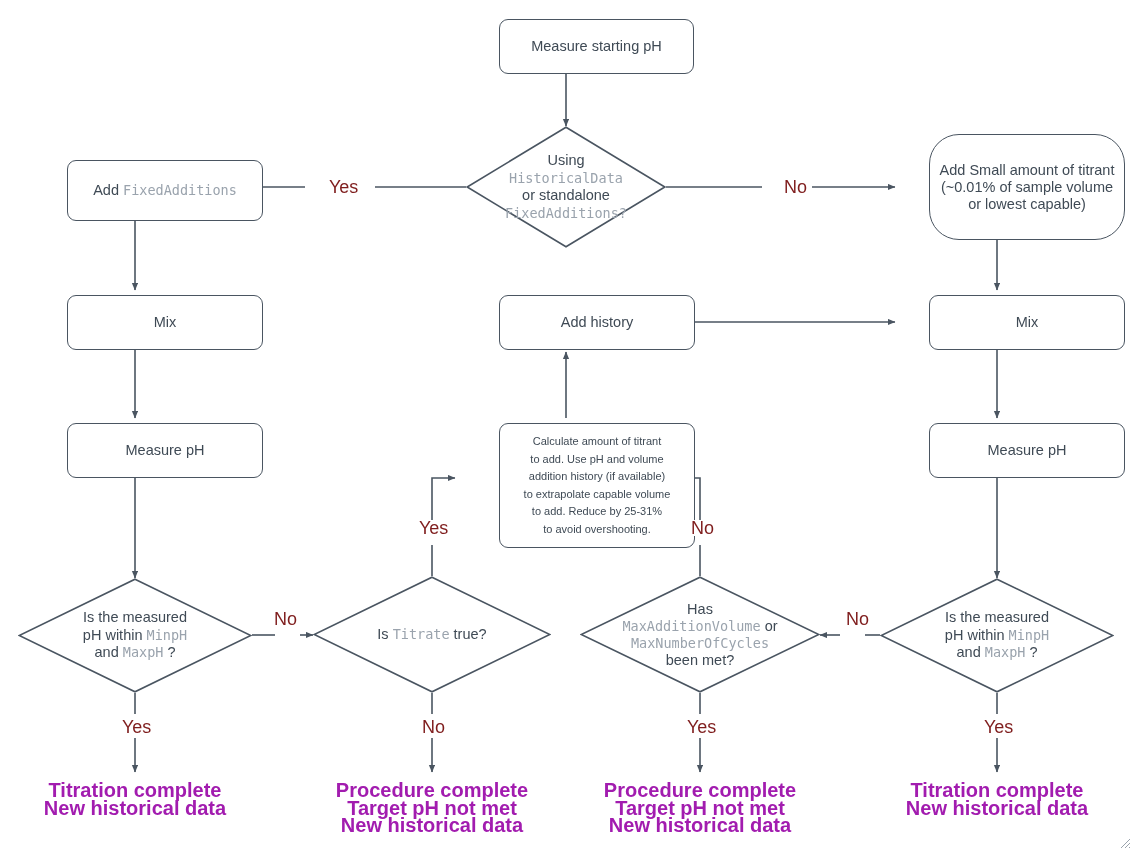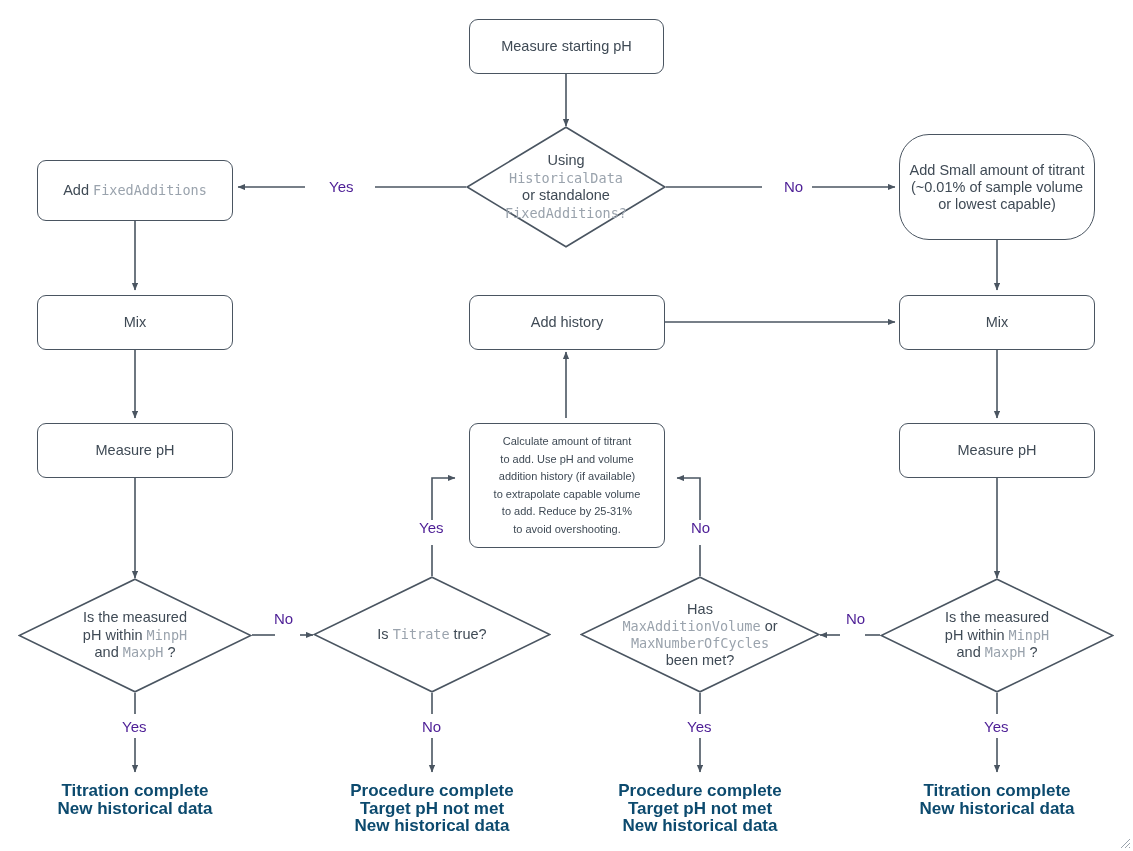--- a/index.html
+++ b/index.html
@@ -35,20 +35,21 @@
     text-align: center;
   }
   .box {
     border: 1.6px solid #4a5561;
     border-radius: 9px;
     background: #ffffff;
     color: #3f4a55;
     font-size: 14.5px;
     line-height: 17px;
     padding: 0 8px;
+    margin-left: 30px;
   }
   .diamond-wrap {
     position: absolute;
     display: flex;
     align-items: center;
     justify-content: center;
   }
   .diamond-wrap svg.dshape {
     position: absolute;
     left: 0;
@@ -62,32 +63,32 @@
     line-height: 17.5px;
     color: #3f4a55;
   }
   .code {
     font-family: "DejaVu Sans Mono", monospace;
     color: #9aa3ad;
     font-size: 13.5px;
   }
   .edge-label {
     position: absolute;
-    font-size: 15px;
-    color: #4c1d95;
+    font-size: 18px;
+    color: #7f1d1d;
     background: #ffffff;
     padding: 0 4px;
     white-space: nowrap;
     line-height: 16px;
   }
   .terminal {
     position: absolute;
-    font-size: 17px;
+    font-size: 20px;
     font-weight: bold;
-    color: #0c4a6e;
+    color: #a21caf;
     text-align: center;
     line-height: 17.5px;
     white-space: pre-line;
   }
   .resize-handle {
     position: absolute;
     right: 2px;
     bottom: 2px;
     width: 14px;
     height: 14px;

